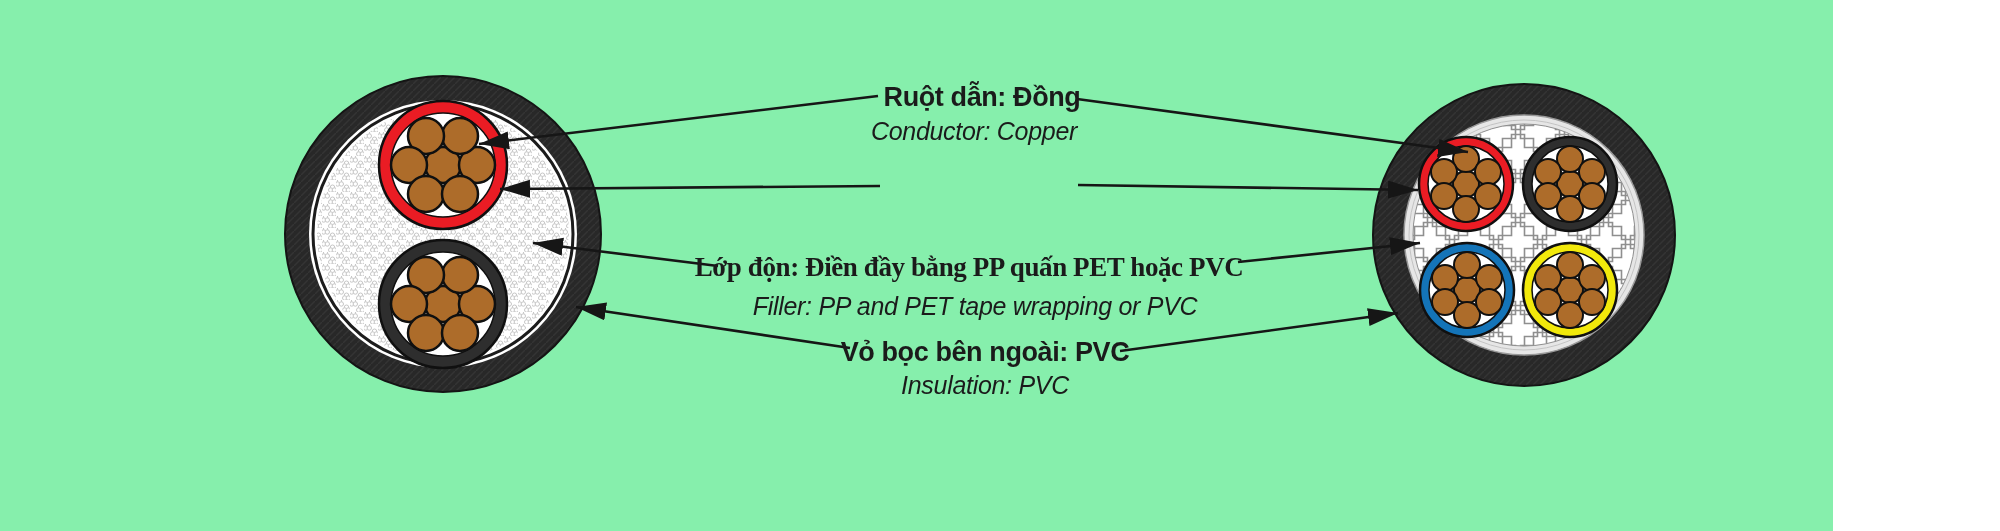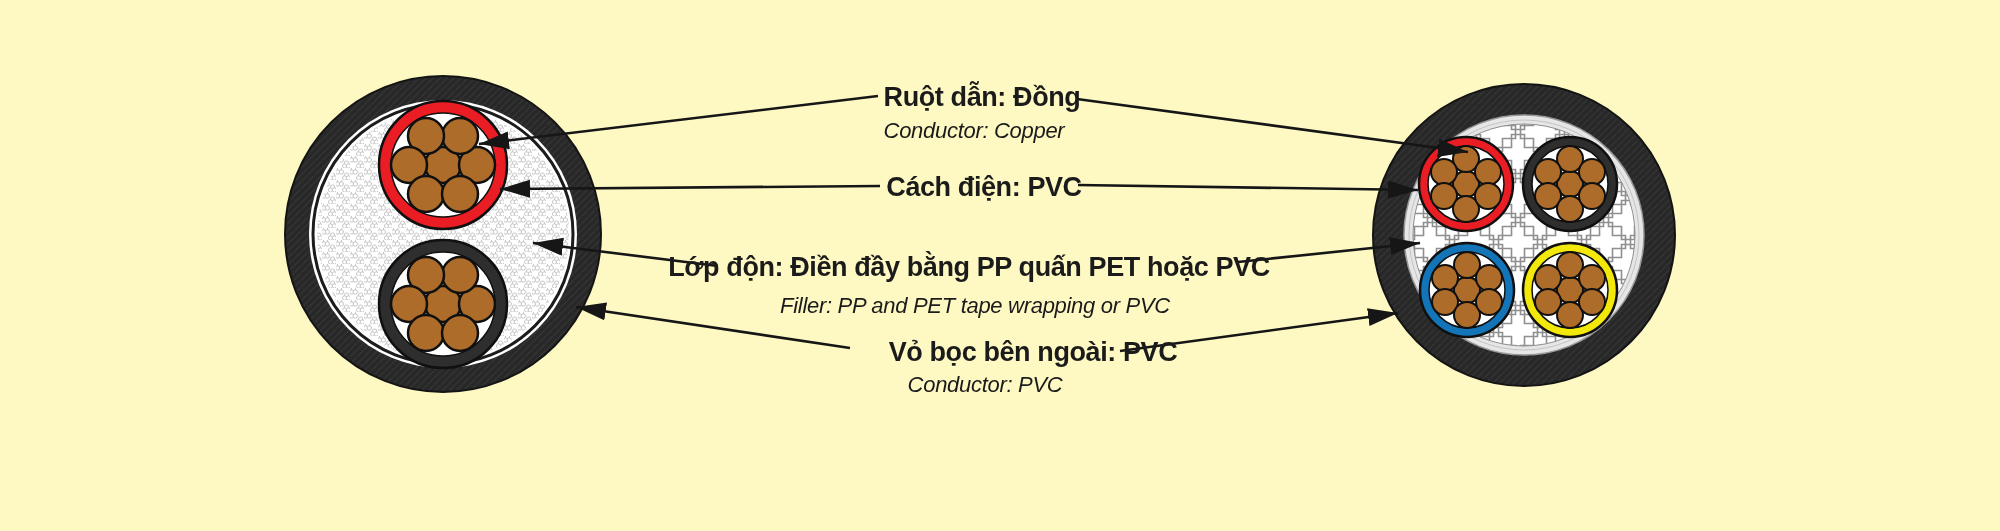--- a/index.html
+++ b/index.html
@@ -1,39 +1,39 @@
 <!DOCTYPE html>
 <html><head>
 <meta charset="utf-8">
 <style>
   html,body{margin:0;padding:0;background:#ffffff;}
   .stage{
     position:relative;
-    width:2000px;
+    width:1833px;
     height:531px;
-    background:#fef9c3;
+    background:#86efac;
     overflow:hidden;
     font-family:"Liberation Sans","DejaVu Sans",sans-serif;
   }
   svg{position:absolute;left:0;top:0;}
   .lbl{
     position:absolute;
     transform:translateX(-50%);
     white-space:nowrap;
     color:#1b1b1b;
     text-align:center;
   }
   .vi{
     font-size:27px;
     font-weight:600;
     letter-spacing:-0.4px;
     line-height:30px;
   }
   .en{
-    font-size:22px;
+    font-size:25px;
     font-style:italic;
     font-weight:400;
     letter-spacing:-0.3px;
     line-height:28px;
   }
 </style>
 </head>
 <body>
 
 <div class="stage">
@@ -176,21 +176,20 @@
     <line x1="718" y1="266" x2="533" y2="243" marker-end="url(#arrowHead)"></line>
     <line x1="1238" y1="262" x2="1420" y2="243" marker-end="url(#arrowHead)"></line>
     <line x1="850" y1="348" x2="576" y2="307" marker-end="url(#arrowHead)"></line>
     <line x1="1120" y1="351" x2="1398" y2="313" marker-end="url(#arrowHead)"></line>
   </g>
 </svg>
 
   <div class="lbl vi" style="left:982px;top:82px;">Ruột dẫn: Đồng</div>
   <div class="lbl en" style="left:974px;top:117px;">Conductor: Copper</div>
 
-  <div class="lbl vi" style="left:984px;top:172px;">Cách điện: PVC</div>
 
-  <div class="lbl vi" style="left:969px;top:252px;">Lớp độn: Điền đầy bằng PP quấn PET hoặc PVC</div>
+  <div class="lbl vi" style="left:969px;top:252px;font-family:Liberation Serif, serif;">Lớp độn: Điền đầy bằng PP quấn PET hoặc PVC</div>
   <div class="lbl en" style="left:975px;top:292px;">Filler: PP and PET tape wrapping or PVC</div>
 
-  <div class="lbl vi" style="left:985px;top:337px;margin-left:48px;">Vỏ bọc bên ngoài: PVC</div>
-  <div class="lbl en" style="left:985px;top:371px;">Conductor: PVC</div>
+  <div class="lbl vi" style="left:985px;top:337px;">Vỏ bọc bên ngoài: PVC</div>
+  <div class="lbl en" style="left:985px;top:371px;">Insulation: PVC</div>
 
 </div>
 
 </body></html>

